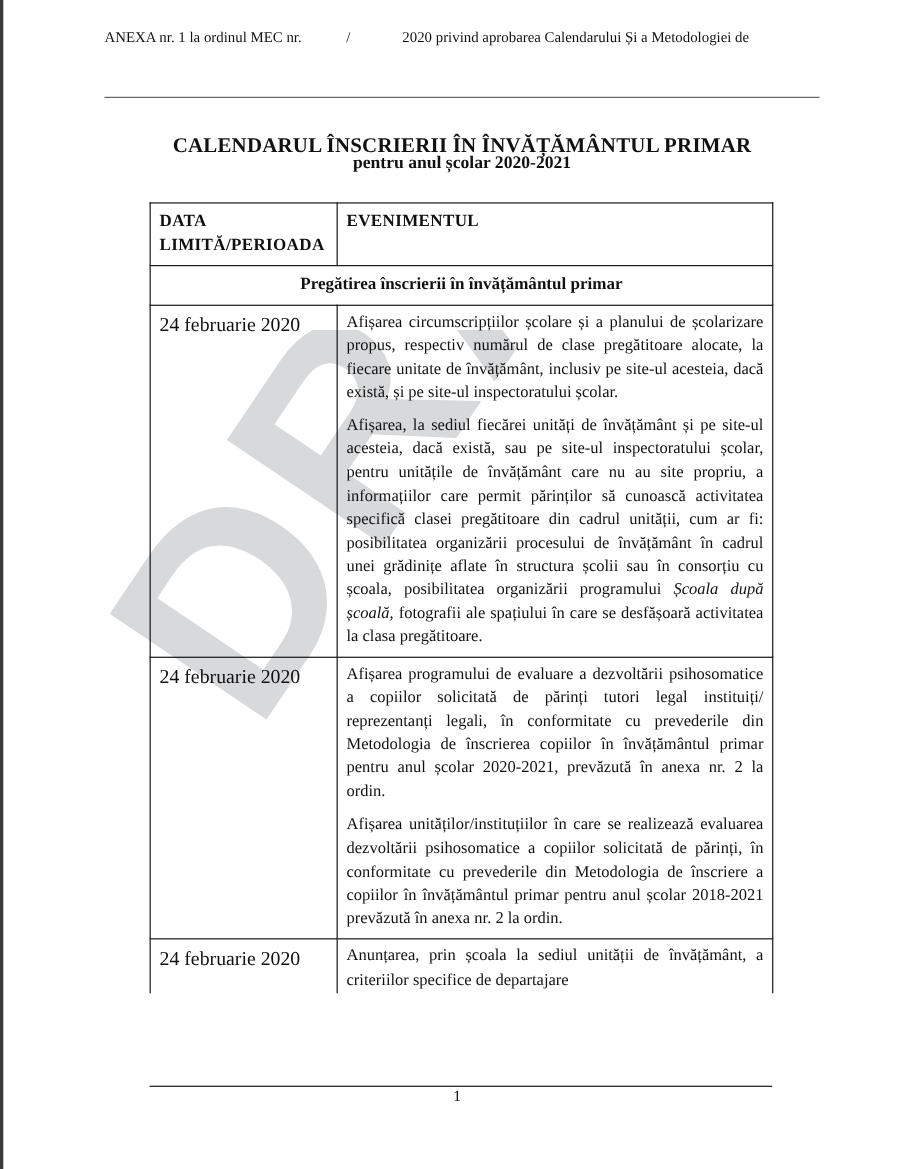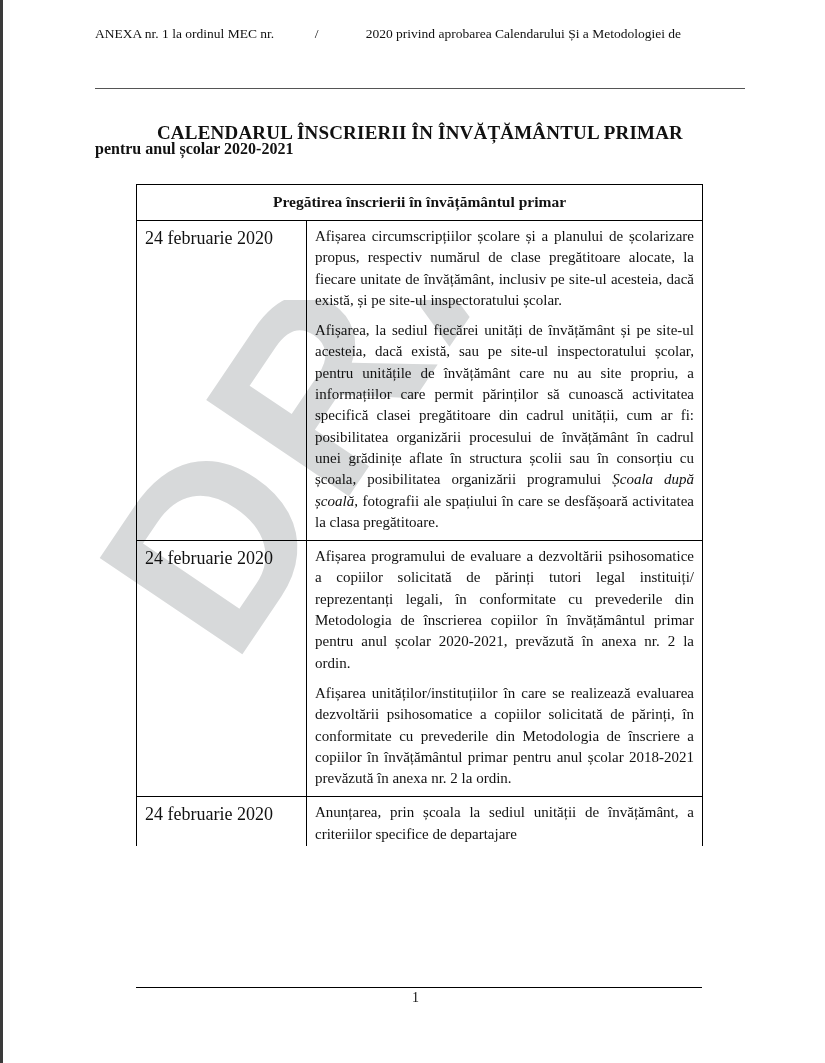--- a/index.html
+++ b/index.html
@@ -100,21 +100,21 @@
     text-align: center;
     font-size: 19px;
     font-weight: 700;
     letter-spacing: 0.2px;
   }
   .title-sub {
     position: absolute;
     left: 92px;
     top: 140px;
     width: 650px;
-    text-align: left;
+    text-align: center;
     font-size: 16px;
     font-weight: 700;
   }
 
   
   .cal-table {
     position: absolute;
     left: 133px;
     top: 184px;
     width: 566px;
@@ -219,20 +219,27 @@
 
     <div class="title-main">CALENDARUL ÎNSCRIERII ÎN ÎNVĂȚĂMÂNTUL PRIMAR</div>
     <div class="title-sub">pentru anul școlar 2020-2021</div>
 
     <table class="cal-table">
       <colgroup>
         <col class="col-date">
         <col class="col-event">
       </colgroup>
       <tbody id="table-body">
+          <tr>
+            <th class="th-date">
+              <div>DATA</div>
+              <div>LIMITĂ/PERIOADA</div>
+            </th>
+            <th>EVENIMENTUL</th>
+          </tr>
           <tr class="section-row">
             <td colspan="2">Pregătirea înscrierii în învățământul primar</td>
           </tr>
           <tr>
             <td class="date-cell">24 februarie 2020</td>
             <td class="event-cell">
               <p><span>Afișarea circumscripțiilor școlare și a planului de școlarizare propus, respectiv numărul de clase pregătitoare alocate, la fiecare unitate de învățământ, inclusiv pe site-ul acesteia, dacă există, și pe site-ul inspectoratului școlar.</span></p>
               <p><span>Afișarea, la sediul fiecărei unități de învățământ și pe site-ul acesteia, dacă există, sau pe site-ul inspectoratului școlar, pentru unitățile de învățământ care nu au site propriu, a informațiilor care permit părinților să cunoască activitatea specifică clasei pregătitoare din cadrul unității, cum ar fi: posibilitatea organizării procesului de învățământ în cadrul unei grădinițe aflate în structura școlii sau în consorțiu cu școala, posibilitatea organizării programului </span><em>Școala după școală</em><span>, fotografii ale spațiului în care se desfășoară activitatea la clasa pregătitoare.</span></p>
             </td>
           </tr>

